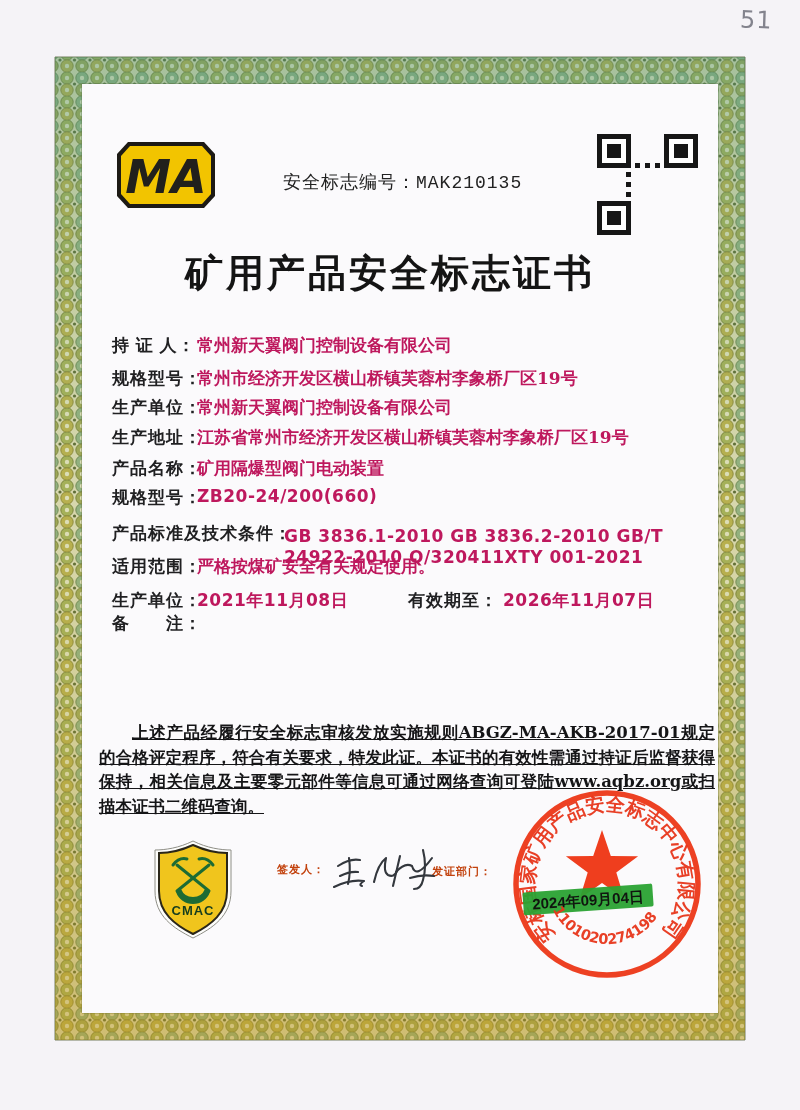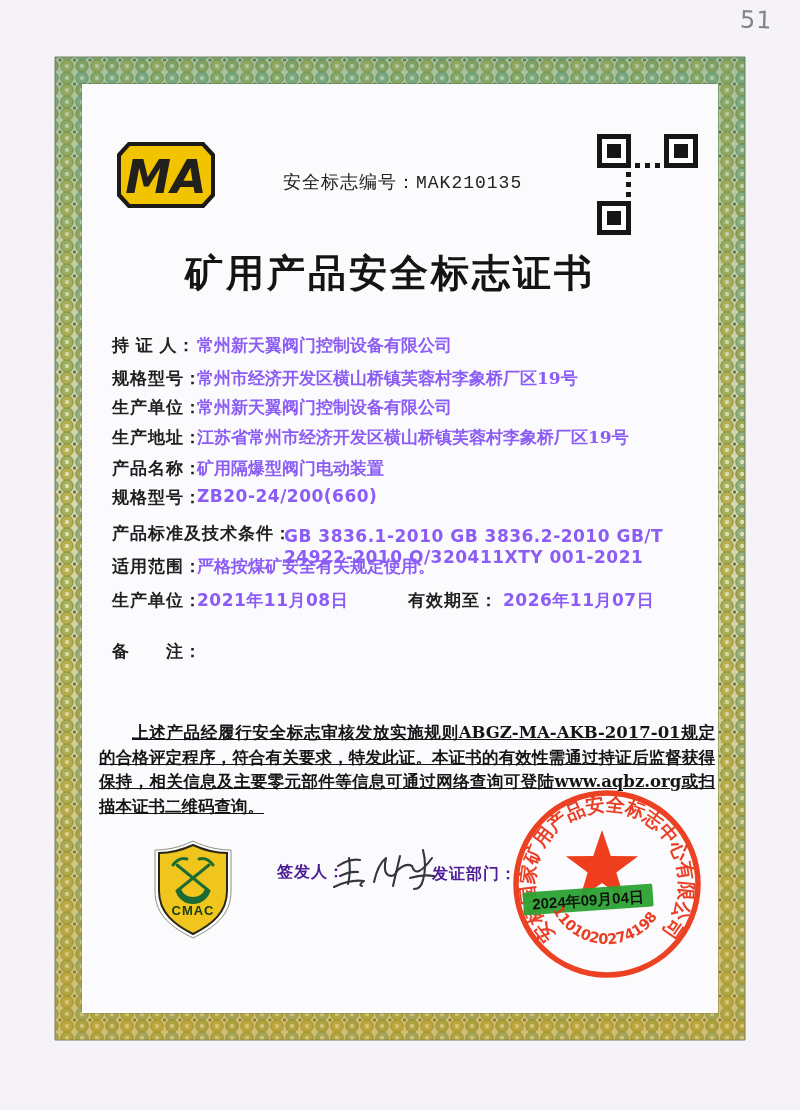--- a/index.html
+++ b/index.html
@@ -29,33 +29,33 @@
     font-size:38px;font-weight:900;letter-spacing:3px;color:#141414;
     font-family:"DejaVu Serif","Liberation Serif",serif;
   }
   
   .row{left:0;top:0;width:700px;}
   .lbl{
     position:absolute;left:112px;font-size:17px;font-weight:600;color:#202022;
     letter-spacing:1px;white-space:nowrap;
   }
   .val{
-    position:absolute;left:197px;font-size:17px;font-weight:700;color:#8b5cf6;
+    position:absolute;left:197px;font-size:17px;font-weight:700;color:#be185d;
     font-family:"DejaVu Serif","Liberation Serif",serif;white-space:nowrap;
   }
   .val.mono{font-family:"DejaVu Sans","Liberation Sans",sans-serif;letter-spacing:.5px;}
   .val.wrap{white-space:normal;width:432px;line-height:21px;left:284px;}
   
   .statement{
     left:99px;top:721px;width:616px;font-size:16.5px;line-height:24.5px;
     font-weight:700;color:#151517;text-align:justify;text-indent:2em;
     font-family:"DejaVu Serif","Liberation Serif",serif;
     text-decoration:underline;
   }
-  .sign-label{font-size:16px;font-weight:700;color:#4c1d95;letter-spacing:1px;}
+  .sign-label{font-size:11px;font-weight:700;color:#c2410c;letter-spacing:1px;}
   svg text{user-select:none;}
 </style>
 </head>
 <body>
 
 <svg class="abs" style="left:0;top:0" width="800" height="1110" viewBox="0 0 800 1110">
   <defs>
     <pattern id="ornate" width="30" height="24" patternUnits="userSpaceOnUse">
       <rect width="30" height="24" fill="#ece7cd"></rect>
       <circle cx="7" cy="6" r="6.2" fill="#a9b45d" stroke="#6b7433" stroke-width="0.9"></circle>
@@ -138,21 +138,21 @@
   <span class="val mono wrap" style="top:526px">GB 3836.1-2010 GB 3836.2-2010 GB/T 24922-2010 Q/320411XTY 001-2021</span>
 
   <span class="lbl" style="top:555px">适用范围：</span>
   <span class="val" style="top:555px">严格按煤矿安全有关规定使用。</span>
 
   <span class="lbl" style="top:589px">生产单位：</span>
   <span class="val mono" style="top:589px">2021年11月08日</span>
   <span class="lbl" style="top:589px;left:408px">有效期至：</span>
   <span class="val mono" style="top:589px;left:503px">2026年11月07日</span>
 
-  <span class="lbl" style="top:640px">备　　注：</span>
+  <span class="lbl" style="top:612px">备　　注：</span>
 </div>
 
 <div class="abs statement">上述产品经履行安全标志审核发放实施规则ABGZ-MA-AKB-2017-01规定的合格评定程序，符合有关要求，特发此证。本证书的有效性需通过持证后监督获得保持，相关信息及主要零元部件等信息可通过网络查询可登陆www.aqbz.org或扫描本证书二维码查询。</div>
 
 <svg class="abs" style="left:147px;top:839px" width="92" height="102" viewBox="0 0 92 102">
   <path d="M46 2 C60 9 74 11 84 11 L84 52 C84 77 66 89 46 99 C26 89 8 77 8 52 L8 11 C18 11 32 9 46 2 Z" fill="#fdfdfb" stroke="#8e8e86" stroke-width="1"></path>
   <path d="M46 6 C59 12 71 14 80 14 L80 52 C80 74 64 86 46 95 C28 86 12 74 12 52 L12 14 C21 14 33 12 46 6 Z" fill="#f0c51d" stroke="#2a2619" stroke-width="2"></path>
   <g stroke="#1c6b34" stroke-width="3" stroke-linecap="round" fill="none">
     <path d="M30 26 L62 52"></path>
     <path d="M62 26 L30 52"></path>

